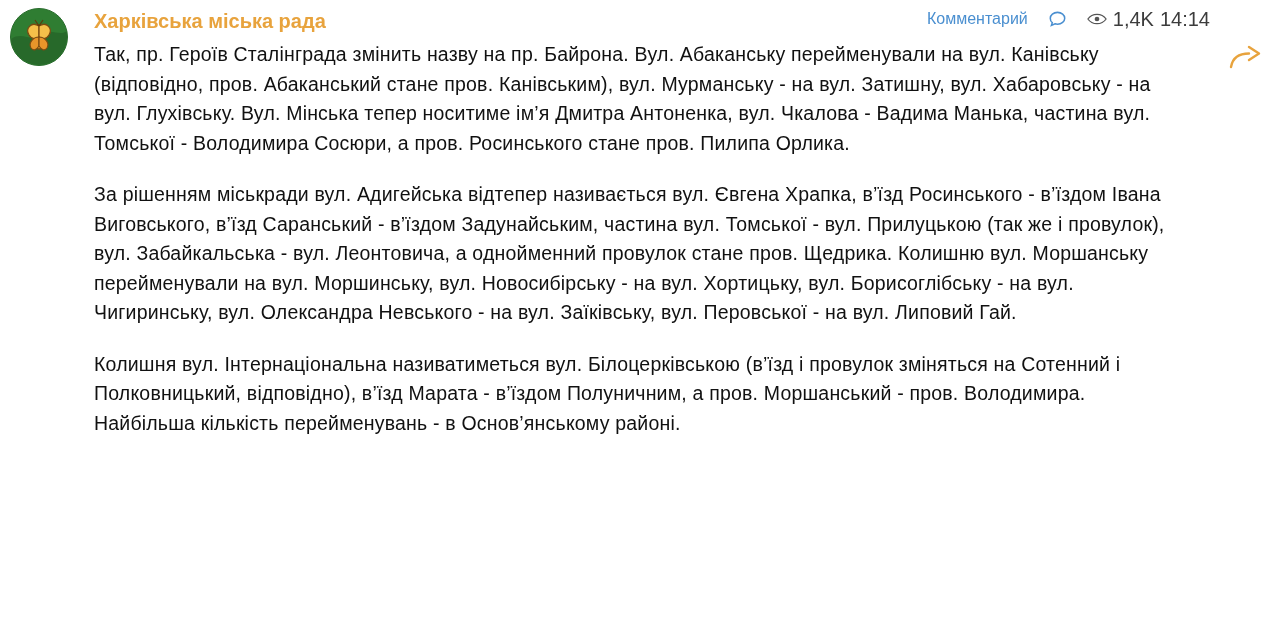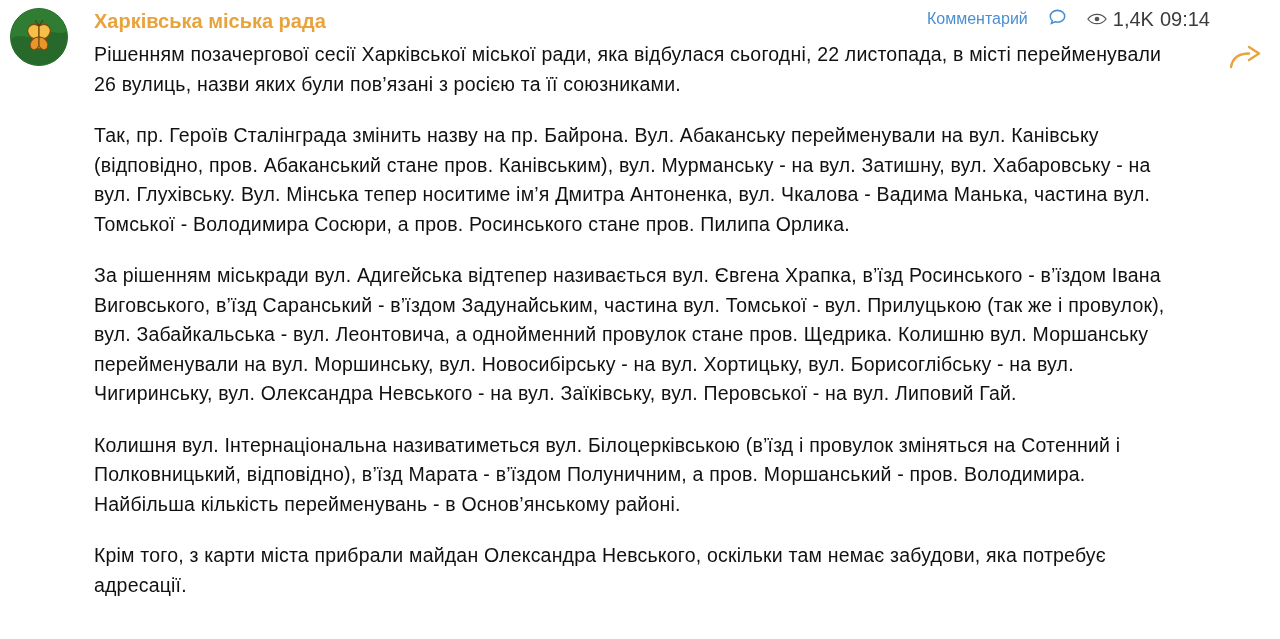--- a/index.html
+++ b/index.html
@@ -45,20 +45,21 @@
     font-weight: bold;
     color: #e8a33d;
     line-height: 26px;
     white-space: nowrap;
   }
   .meta {
     position: absolute;
     right: 70px;
     top: 8px;
     display: flex;
+    align-items: center;
     gap: 20px;
     color: #5b9bd5;
     font-size: 16px;
     line-height: 22px;
     white-space: nowrap;
   }
   .meta .views {
     color: #4e4e4e;
     display: flex;
     align-items: center;
@@ -122,32 +123,30 @@
       </svg>
     </span>
     <span class="views">
       <span class="eye-icon">
         <svg width="20" height="14" viewBox="0 0 22 14" fill="none" stroke="#555" stroke-width="1.4">
           <path d="M1 7s3.6-5.2 10-5.2S21 7 21 7s-3.6 5.2-10 5.2S1 7 1 7z"></path>
           <circle cx="11" cy="7" r="2.6" fill="#555" stroke="none"></circle>
         </svg>
       </span>
       <span class="views-count">1,4K</span>
-      <span class="views-count">09:14</span>
+      <span class="views-count">14:14</span>
     </span>
   </div>
 
   <div class="share-btn">
     <svg width="34" height="28" viewBox="0 0 34 28" fill="none" stroke="#e8a33d" stroke-width="2.4" stroke-linecap="round" stroke-linejoin="round">
       <path d="M3 23c1.5-9 8-13.5 18-13.5"></path>
       <path d="M21 3l10 6.5-10 6.5"></path>
     </svg>
   </div>
 
   <div class="body">
-    <p class="para">Рішенням позачергової сесії Харківської міської ради, яка відбулася сьогодні, 22 листопада, в місті перейменували 26 вулиць, назви яких були пов’язані з росією та її союзниками.</p>
     <p class="para">Так, пр. Героїв Сталінграда змінить назву на пр. Байрона. Вул. Абаканську перейменували на вул. Канівську (відповідно, пров. Абаканський стане пров. Канівським), вул. Мурманську - на вул. Затишну, вул. Хабаровську - на вул. Глухівську. Вул. Мінська тепер носитиме ім’я Дмитра Антоненка, вул. Чкалова - Вадима Манька, частина вул. Томської - Володимира Сосюри, а пров. Росинського стане пров. Пилипа Орлика.</p>
     <p class="para">За рішенням міськради вул. Адигейська відтепер називається вул. Євгена Храпка, в’їзд Росинського - в’їздом Івана Виговського, в’їзд Саранський - в’їздом Задунайським, частина вул. Томської - вул. Прилуцькою (так же і провулок), вул. Забайкальська - вул. Леонтовича, а однойменний провулок стане пров. Щедрика. Колишню вул. Моршанську перейменували на вул. Моршинську, вул. Новосибірську - на вул. Хортицьку, вул. Борисоглібську - на вул. Чигиринську, вул. Олександра Невського - на вул. Заїківську, вул. Перовської - на вул. Липовий Гай.</p>
     <p class="para">Колишня вул. Інтернаціональна називатиметься вул. Білоцерківською (в’їзд і провулок зміняться на Сотенний і Полковницький, відповідно), в’їзд Марата - в’їздом Полуничним, а пров. Моршанський - пров. Володимира. Найбільша кількість перейменувань - в Основ’янському районі.</p>
-    <p class="para">Крім того, з карти міста прибрали майдан Олександра Невського, оскільки там немає забудови, яка потребує адресації.</p>
   </div>
 
 </div>
 
 </body></html>

